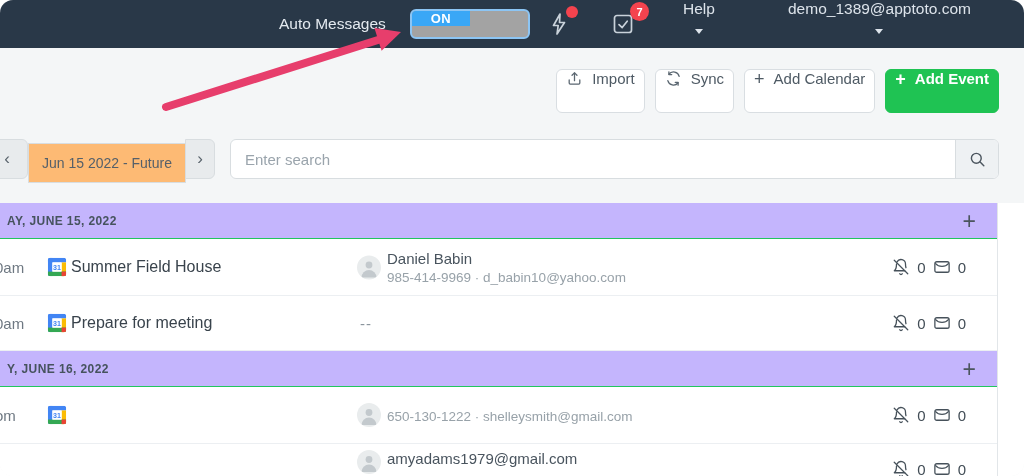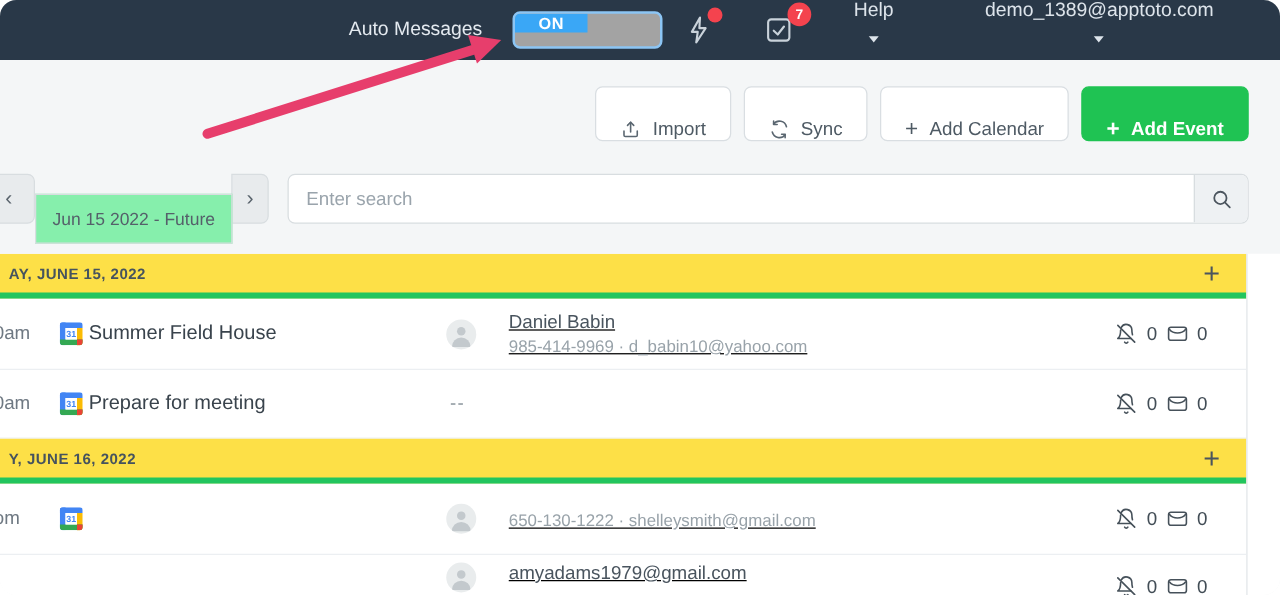--- a/index.html
+++ b/index.html
@@ -31,62 +31,62 @@
   .caret { width:0; height:0; border-left:4.5px solid transparent; border-right:4.5px solid transparent;
            border-top:5px solid #dde4eb; margin-top:3px; }
 
   
   .arrow-overlay { position:absolute; left:0; top:0; width:1024px; height:476px;
                    pointer-events:none; z-index:60; }
 
   
   .toolbar { position:absolute; top:69px; right:25px; display:flex; gap:10px; z-index:5; }
   .btn { height:44px; border-radius:6px; border:1px solid #d9dee2; background:#fff; color:#4e5a64;
-         font-size:15px; display:flex; align-items:flex-end; gap:9px; padding:0 19px;
+         font-size:15px; display:flex; align-items:flex-start; gap:9px; padding:0 9px;
          font-family:"Liberation Sans", sans-serif; cursor:pointer; white-space:nowrap; }
   .btn svg { width:17px; height:17px; stroke:#5a6670; fill:none; stroke-width:1.8;
              stroke-linecap:round; stroke-linejoin:round; }
   .plus-glyph { font-size:18px; line-height:1; }
   .btn-green { background:#1fc353; border-color:#1fc353; color:#fff; font-weight:bold; }
 
   
   .filter-row { position:absolute; top:139px; left:0; right:25px; height:40px; z-index:5; }
   .pager { position:absolute; top:0; width:42px; height:40px; background:#e8ebed; border:1px solid #d8dde0;
            color:#5a646d; font-size:17px; cursor:pointer; border-radius:6px;
            font-family:"Liberation Sans", sans-serif; }
   .pager-prev { left:-14px; }
   .pager-next { left:185px; width:30px; border-radius:0 6px 6px 0; }
-  .range { position:absolute; left:28px; top:16px; width:158px; height:40px; background:#86efac;
+  .range { position:absolute; left:28px; top:4px; width:158px; height:40px; background:#fdba74;
            border:1px solid #d8dde0; display:flex; align-items:center; justify-content:center;
            font-size:14px; color:#55606a; z-index:1; cursor:pointer; }
   .search-wrap { position:absolute; left:230px; right:0; top:0; height:40px; display:flex;
                  border:1px solid #d8dde0; border-radius:6px; background:#fff; overflow:hidden; }
   .search-wrap input { flex:1; border:none; outline:none; padding:0 14px; font-size:15px; color:#7f1d1d;
                        font-family:"Liberation Sans", sans-serif; background:transparent; }
   .search-wrap input::placeholder { color:#9aa4ac; }
   .search-btn { width:43px; background:#eef1f3; border:none; border-left:1px solid #d8dde0;
                 display:flex; align-items:center; justify-content:center; cursor:pointer; }
   .search-btn svg { width:19px; height:19px; stroke:#4c565f; fill:none; stroke-width:1.8; stroke-linecap:round; }
 
   
   .right-gutter { position:absolute; left:998px; top:203px; right:0; bottom:0; background:#fff; }
   .list { position:absolute; top:203px; left:0; width:998px; bottom:0; background:#fff;
           border-right:1px solid #e2e6e9; overflow:hidden; }
-  .day-header { height:36px; background:#fde047; border-bottom:5px solid #22c55e;
+  .day-header { height:36px; background:#c4b5fd; border-bottom:1px solid #22c55e;
                 display:flex; align-items:center; padding-left:7px; position:relative; }
   .day-label { font-size:12px; font-weight:bold; color:#46535e; letter-spacing:.4px; }
   .day-add { position:absolute; right:21px; top:50%; transform:translateY(-50%); font-size:23px;
              color:#4b555e; line-height:1; cursor:pointer; }
   .event-row { height:57px; border-bottom:1px solid #eceff2; position:relative; background:#fff; }
   .row-short { height:55px; }
   .time { position:absolute; left:-5px; top:50%; transform:translateY(-50%); font-size:15px; color:#6e7882; }
   .gcal { position:absolute; left:47px; top:50%; transform:translateY(-50%); width:20px; height:20px; }
   .title { position:absolute; left:71px; top:50%; transform:translateY(-50%); font-size:16px; color:#39434c; }
   .contact { position:absolute; left:357px; top:50%; transform:translateY(-50%);
-             display:flex; align-items:center; gap:26px;text-decoration:underline; }
+             display:flex; align-items:center; gap:6px; }
   .avatar { width:24px; height:24px; border-radius:50%; background:#e9eced; overflow:hidden; flex:none; }
   .avatar svg { width:24px; height:24px; }
   .c-name { font-size:15px; color:#49545e; }
   .c-detail { font-size:13.5px; color:#98a2a9; margin-top:3px; }
   .no-contact { position:absolute; left:360px; top:50%; transform:translateY(-50%);
                 color:#8b959d; font-size:15px; letter-spacing:1px; }
   .counts { position:absolute; right:31px; top:50%; transform:translateY(-50%); display:flex;
             align-items:center; gap:7px; color:#424d56; font-size:15px; }
   .counts svg { width:18px; height:18px; stroke:#46515a; fill:none; stroke-width:1.7;
                 stroke-linecap:round; stroke-linejoin:round; }

